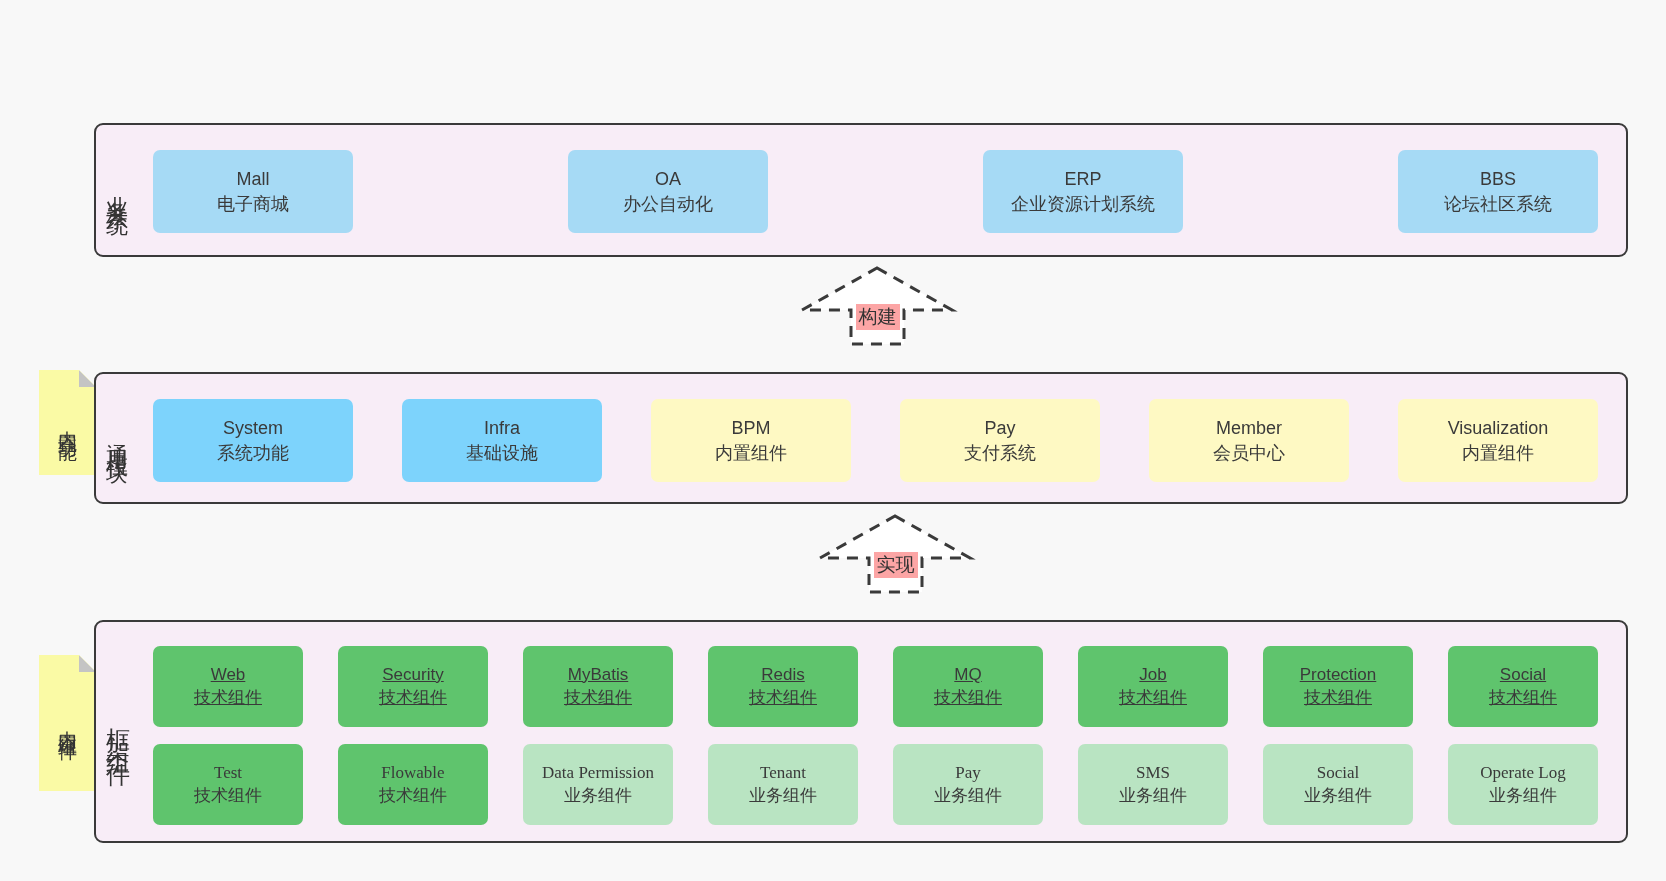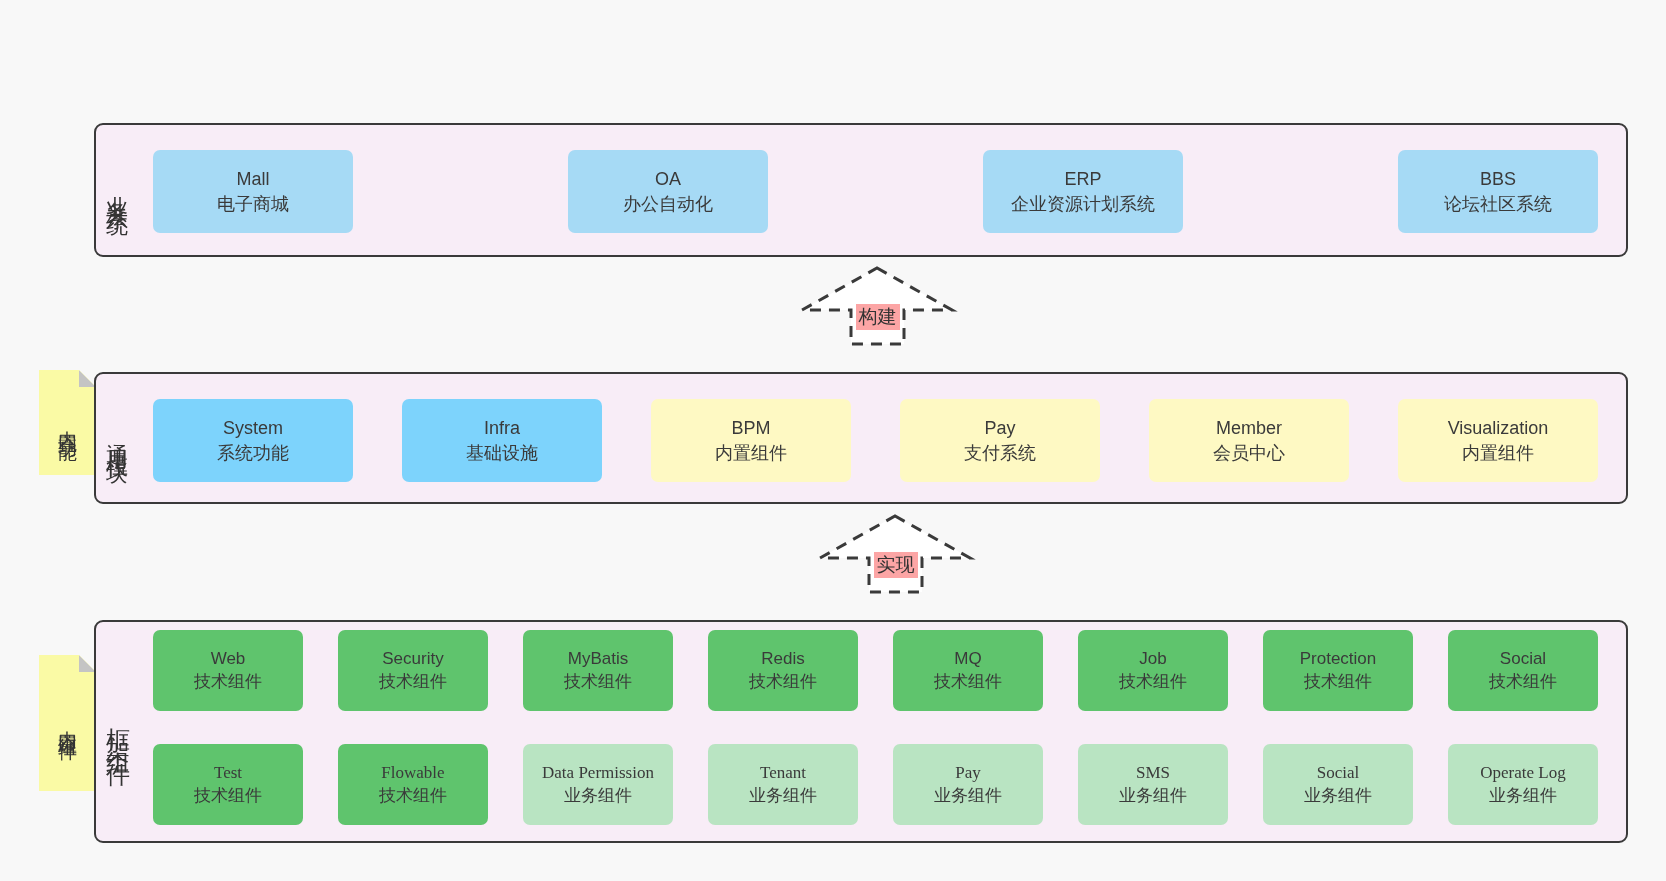--- a/index.html
+++ b/index.html
@@ -21,21 +21,21 @@
     display:flex;align-items:center;justify-content:center;
     writing-mode:vertical-rl;text-orientation:upright;
     font-size:22px;letter-spacing:6px;color:#333;
   }
   #layer-components .layer-label{font-size:24px;letter-spacing:12px;}
   .boxes{
     position:absolute;left:57px;right:28px;
     display:flex;justify-content:space-between;
   }
   .row-top{top:25px;}
-  #layer-components .row-top{top:8px;}
+  #layer-components .row-top{top:24px;text-decoration:underline;}
   #layer-components .row-bottom{top:122px;font-family:Liberation Serif, serif;}
   .box{
     box-sizing:border-box;border-radius:7px;
     display:flex;flex-direction:column;align-items:center;justify-content:center;
     text-align:center;line-height:1.34;
   }
   .box-l{width:200px;height:83px;font-size:18px;}
   .box-s{width:150px;height:81px;font-size:17px;}
   .box-name{max-width:118px;}
   .box-l .box-name{max-width:180px;}

